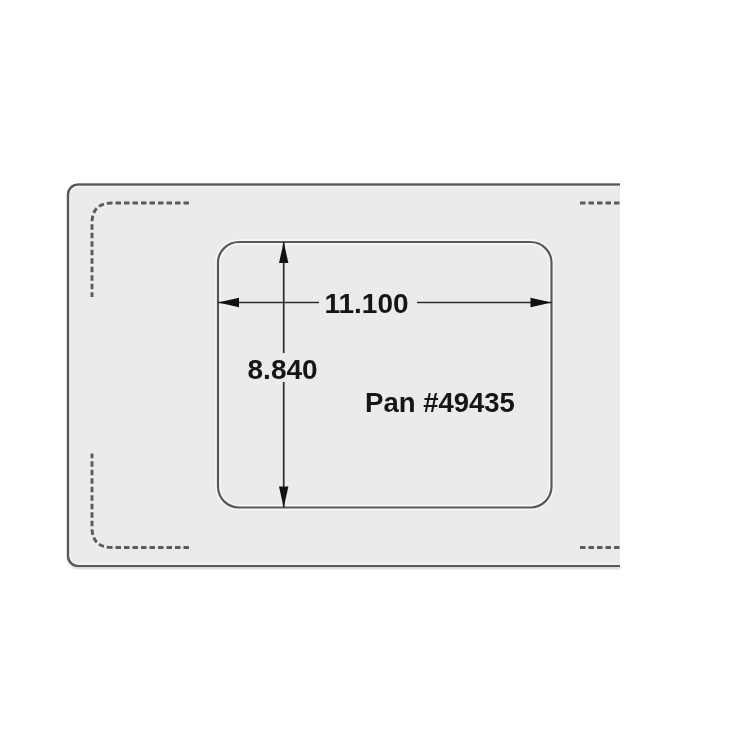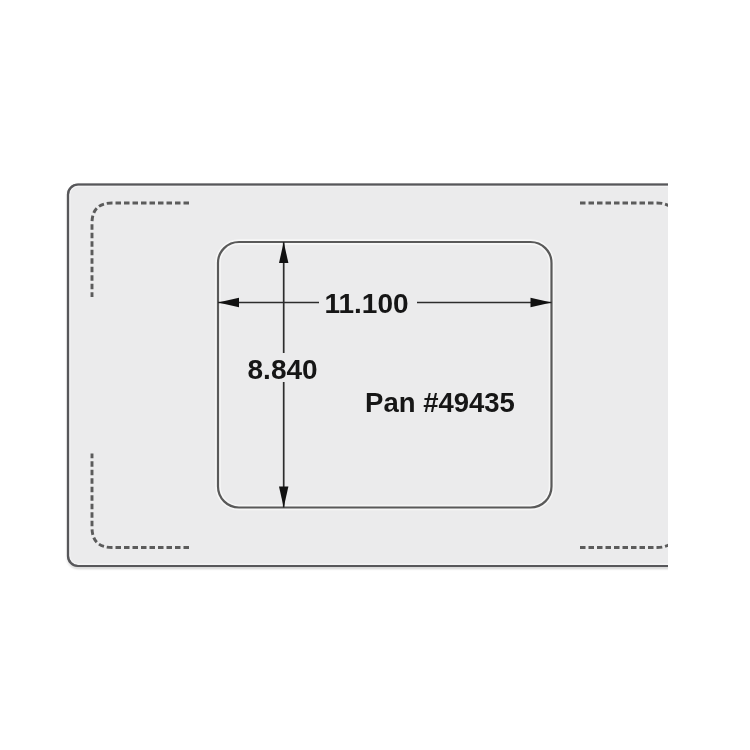--- a/index.html
+++ b/index.html
@@ -1,16 +1,16 @@
 <!DOCTYPE html>
 <html><head>
 <meta charset="utf-8">
 <style>
   html,body{margin:0;padding:0;background:#ffffff;}
-  #stage{position:relative;width:668px;height:750px;background:#ffffff;overflow:hidden;}
+  #stage{position:relative;width:620px;height:750px;background:#ffffff;overflow:hidden;}
   svg{position:absolute;left:0;top:0;filter:blur(0.7px);}
 </style>
 </head>
 <body>
 <div id="stage">
 <svg width="750" height="750" viewBox="0 0 750 750">
   <defs>
     <filter id="ps" x="-5%" y="-5%" width="110%" height="110%">
       <feDropShadow dx="0.5" dy="1.4" stdDeviation="1.1" flood-color="#000" flood-opacity="0.33"></feDropShadow>
     </filter>

